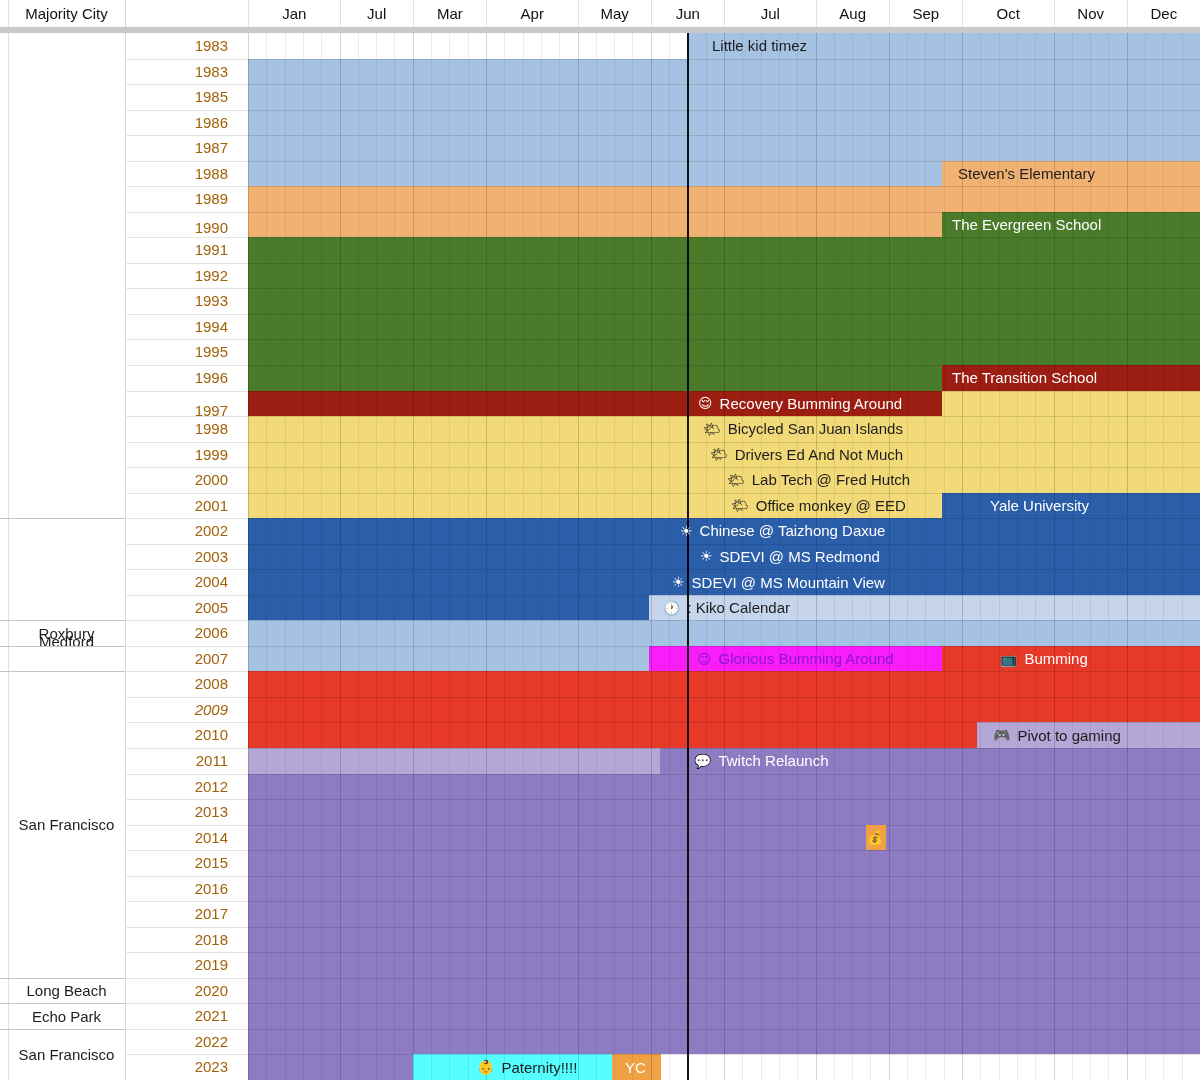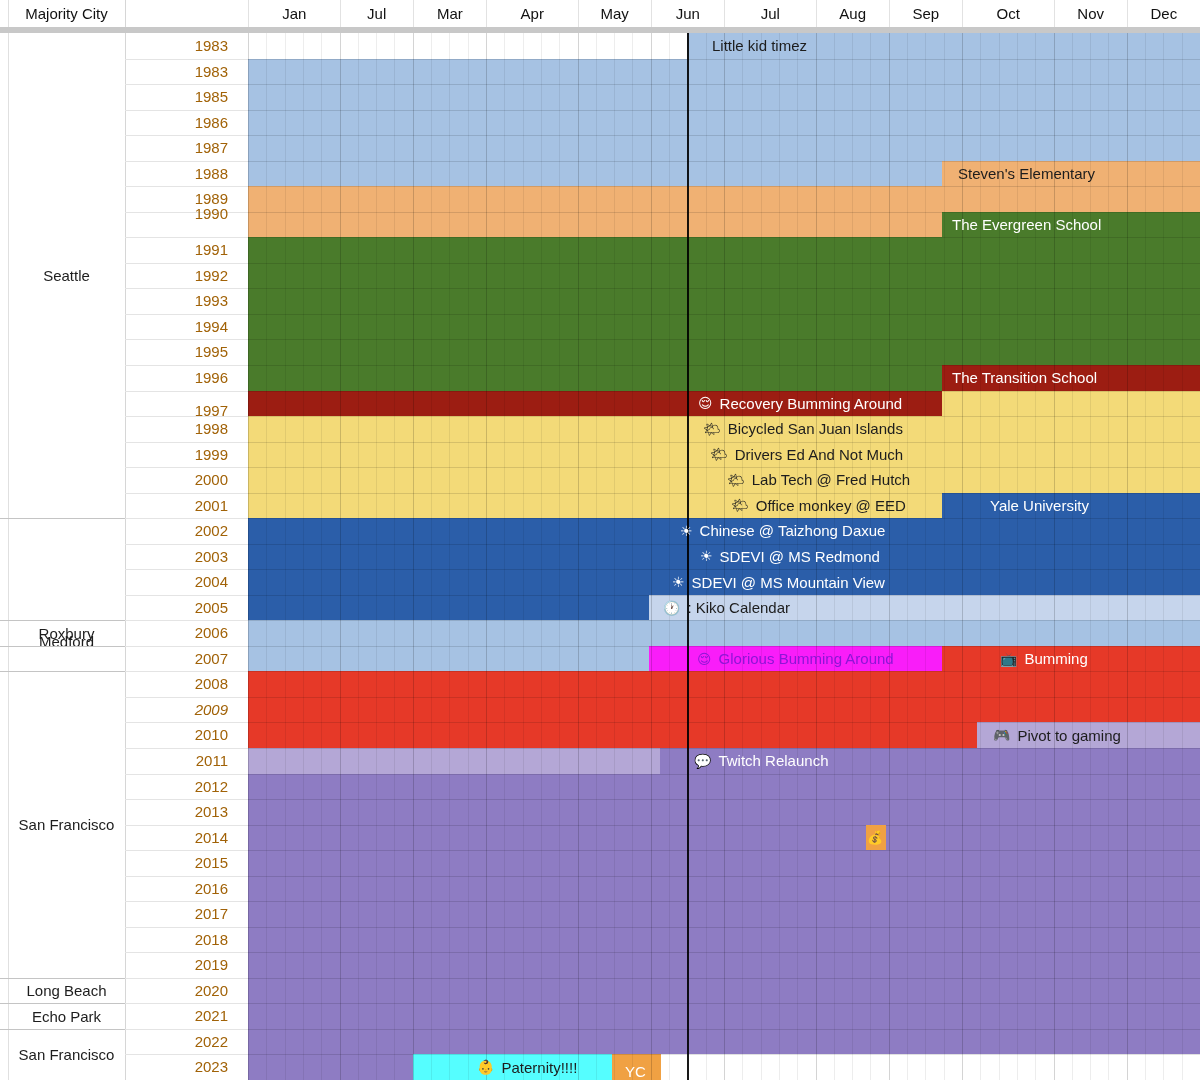--- a/index.html
+++ b/index.html
@@ -49,21 +49,21 @@
     <div class="year-label" style="top: 84.0732px; height: 25.5366px; line-height: 25.5366px;">1985</div>
     <div class="hline" style="left: 125px; width: 123px; top: 84.0732px; background: rgb(228, 228, 228); z-index: 2;"></div>
     <div class="year-label" style="top: 109.61px; height: 25.5366px; line-height: 25.5366px;">1986</div>
     <div class="hline" style="left: 125px; width: 123px; top: 109.61px; background: rgb(228, 228, 228); z-index: 2;"></div>
     <div class="year-label" style="top: 135.146px; height: 25.5366px; line-height: 25.5366px;">1987</div>
     <div class="hline" style="left: 125px; width: 123px; top: 135.146px; background: rgb(228, 228, 228); z-index: 2;"></div>
     <div class="year-label" style="top: 160.683px; height: 25.5366px; line-height: 25.5366px;">1988</div>
     <div class="hline" style="left: 125px; width: 123px; top: 160.683px; background: rgb(228, 228, 228); z-index: 2;"></div>
     <div class="year-label" style="top: 186.22px; height: 25.5366px; line-height: 25.5366px;">1989</div>
     <div class="hline" style="left: 125px; width: 123px; top: 186.22px; background: rgb(228, 228, 228); z-index: 2;"></div>
-    <div class="year-label" style="top: 201px; height: 25.5366px; line-height: 25.5366px;">1990</div>
+    <div class="year-label" style="top: 215px; height: 25.5366px; line-height: 25.5366px;">1990</div>
     <div class="hline" style="left: 125px; width: 123px; top: 211.756px; background: rgb(228, 228, 228); z-index: 2;"></div>
     <div class="year-label" style="top: 237.293px; height: 25.5366px; line-height: 25.5366px;">1991</div>
     <div class="hline" style="left: 125px; width: 123px; top: 237.293px; background: rgb(228, 228, 228); z-index: 2;"></div>
     <div class="year-label" style="top: 262.829px; height: 25.5366px; line-height: 25.5366px;">1992</div>
     <div class="hline" style="left: 125px; width: 123px; top: 262.829px; background: rgb(228, 228, 228); z-index: 2;"></div>
     <div class="year-label" style="top: 288.366px; height: 25.5366px; line-height: 25.5366px;">1993</div>
     <div class="hline" style="left: 125px; width: 123px; top: 288.366px; background: rgb(228, 228, 228); z-index: 2;"></div>
     <div class="year-label" style="top: 313.902px; height: 25.5366px; line-height: 25.5366px;">1994</div>
     <div class="hline" style="left: 125px; width: 123px; top: 313.902px; background: rgb(228, 228, 228); z-index: 2;"></div>
     <div class="year-label" style="top: 339.439px; height: 25.5366px; line-height: 25.5366px;">1995</div>
@@ -117,21 +117,20 @@
     <div class="year-label" style="top: 952.317px; height: 25.5366px; line-height: 25.5366px;">2019</div>
     <div class="hline" style="left: 125px; width: 123px; top: 952.317px; background: rgb(228, 228, 228); z-index: 2;"></div>
     <div class="year-label" style="top: 977.854px; height: 25.5366px; line-height: 25.5366px;">2020</div>
     <div class="hline" style="left: 125px; width: 123px; top: 977.854px; background: rgb(228, 228, 228); z-index: 2;"></div>
     <div class="year-label" style="top: 1003.39px; height: 25.5366px; line-height: 25.5366px;">2021</div>
     <div class="hline" style="left: 125px; width: 123px; top: 1003.39px; background: rgb(228, 228, 228); z-index: 2;"></div>
     <div class="year-label" style="top: 1028.93px; height: 25.5366px; line-height: 25.5366px;">2022</div>
     <div class="hline" style="left: 125px; width: 123px; top: 1028.93px; background: rgb(228, 228, 228); z-index: 2;"></div>
     <div class="year-label" style="top: 1054.46px; height: 25.5366px; line-height: 25.5366px;">2023</div>
     <div class="hline" style="left: 125px; width: 123px; top: 1054.46px; background: rgb(228, 228, 228); z-index: 2;"></div>
-    <div class="city-label" style="top: 33px; height: 485.195px;">Seattle</div>
     <div class="hline" style="left: 0px; width: 125px; top: 518.195px; background: rgb(196, 196, 196); z-index: 3;"></div>
     <div class="city-label" style="top: 620.341px; height: 25.5366px;">Roxbury</div>
     <div class="hline" style="left: 0px; width: 125px; top: 620.341px; background: rgb(196, 196, 196); z-index: 3;"></div>
     <div class="city-label" style="top: 629px; height: 25.5366px;">Medford</div>
     <div class="hline" style="left: 0px; width: 125px; top: 645.878px; background: rgb(196, 196, 196); z-index: 3;"></div>
     <div class="city-label" style="top: 671.415px; height: 306.439px;">San Francisco</div>
     <div class="hline" style="left: 0px; width: 125px; top: 671.415px; background: rgb(196, 196, 196); z-index: 3;"></div>
     <div class="city-label" style="top: 977.854px; height: 25.5366px;">Long Beach</div>
     <div class="hline" style="left: 0px; width: 125px; top: 977.854px; background: rgb(196, 196, 196); z-index: 3;"></div>
     <div class="city-label" style="top: 1003.39px; height: 25.5366px;">Echo Park</div>
@@ -351,16 +350,16 @@
       <span>Pivot to gaming</span>
     </div>
     <div class="band-label" style="left: 694px; top: 748.024px; height: 25.5366px; color: rgb(255, 255, 255);">
       <span class="emo">💬</span>
       <span>Twitch Relaunch</span>
     </div>
     <div class="band-label" style="left: 477px; top: 1054.46px; height: 25.5366px; color: rgb(29, 29, 29);">
       <span class="emo">👶</span>
       <span>Paternity!!!!</span>
     </div>
-    <div class="band-label" style="left: 625px; top: 1054.46px; height: 25.5366px; color: rgb(255, 255, 255); align-items: flex-end;">
+    <div class="band-label" style="left: 625px; top: 1054.46px; height: 25.5366px; color: rgb(255, 255, 255);">
       <span>YC</span>
     </div>
   </div>
 
 </body></html>

